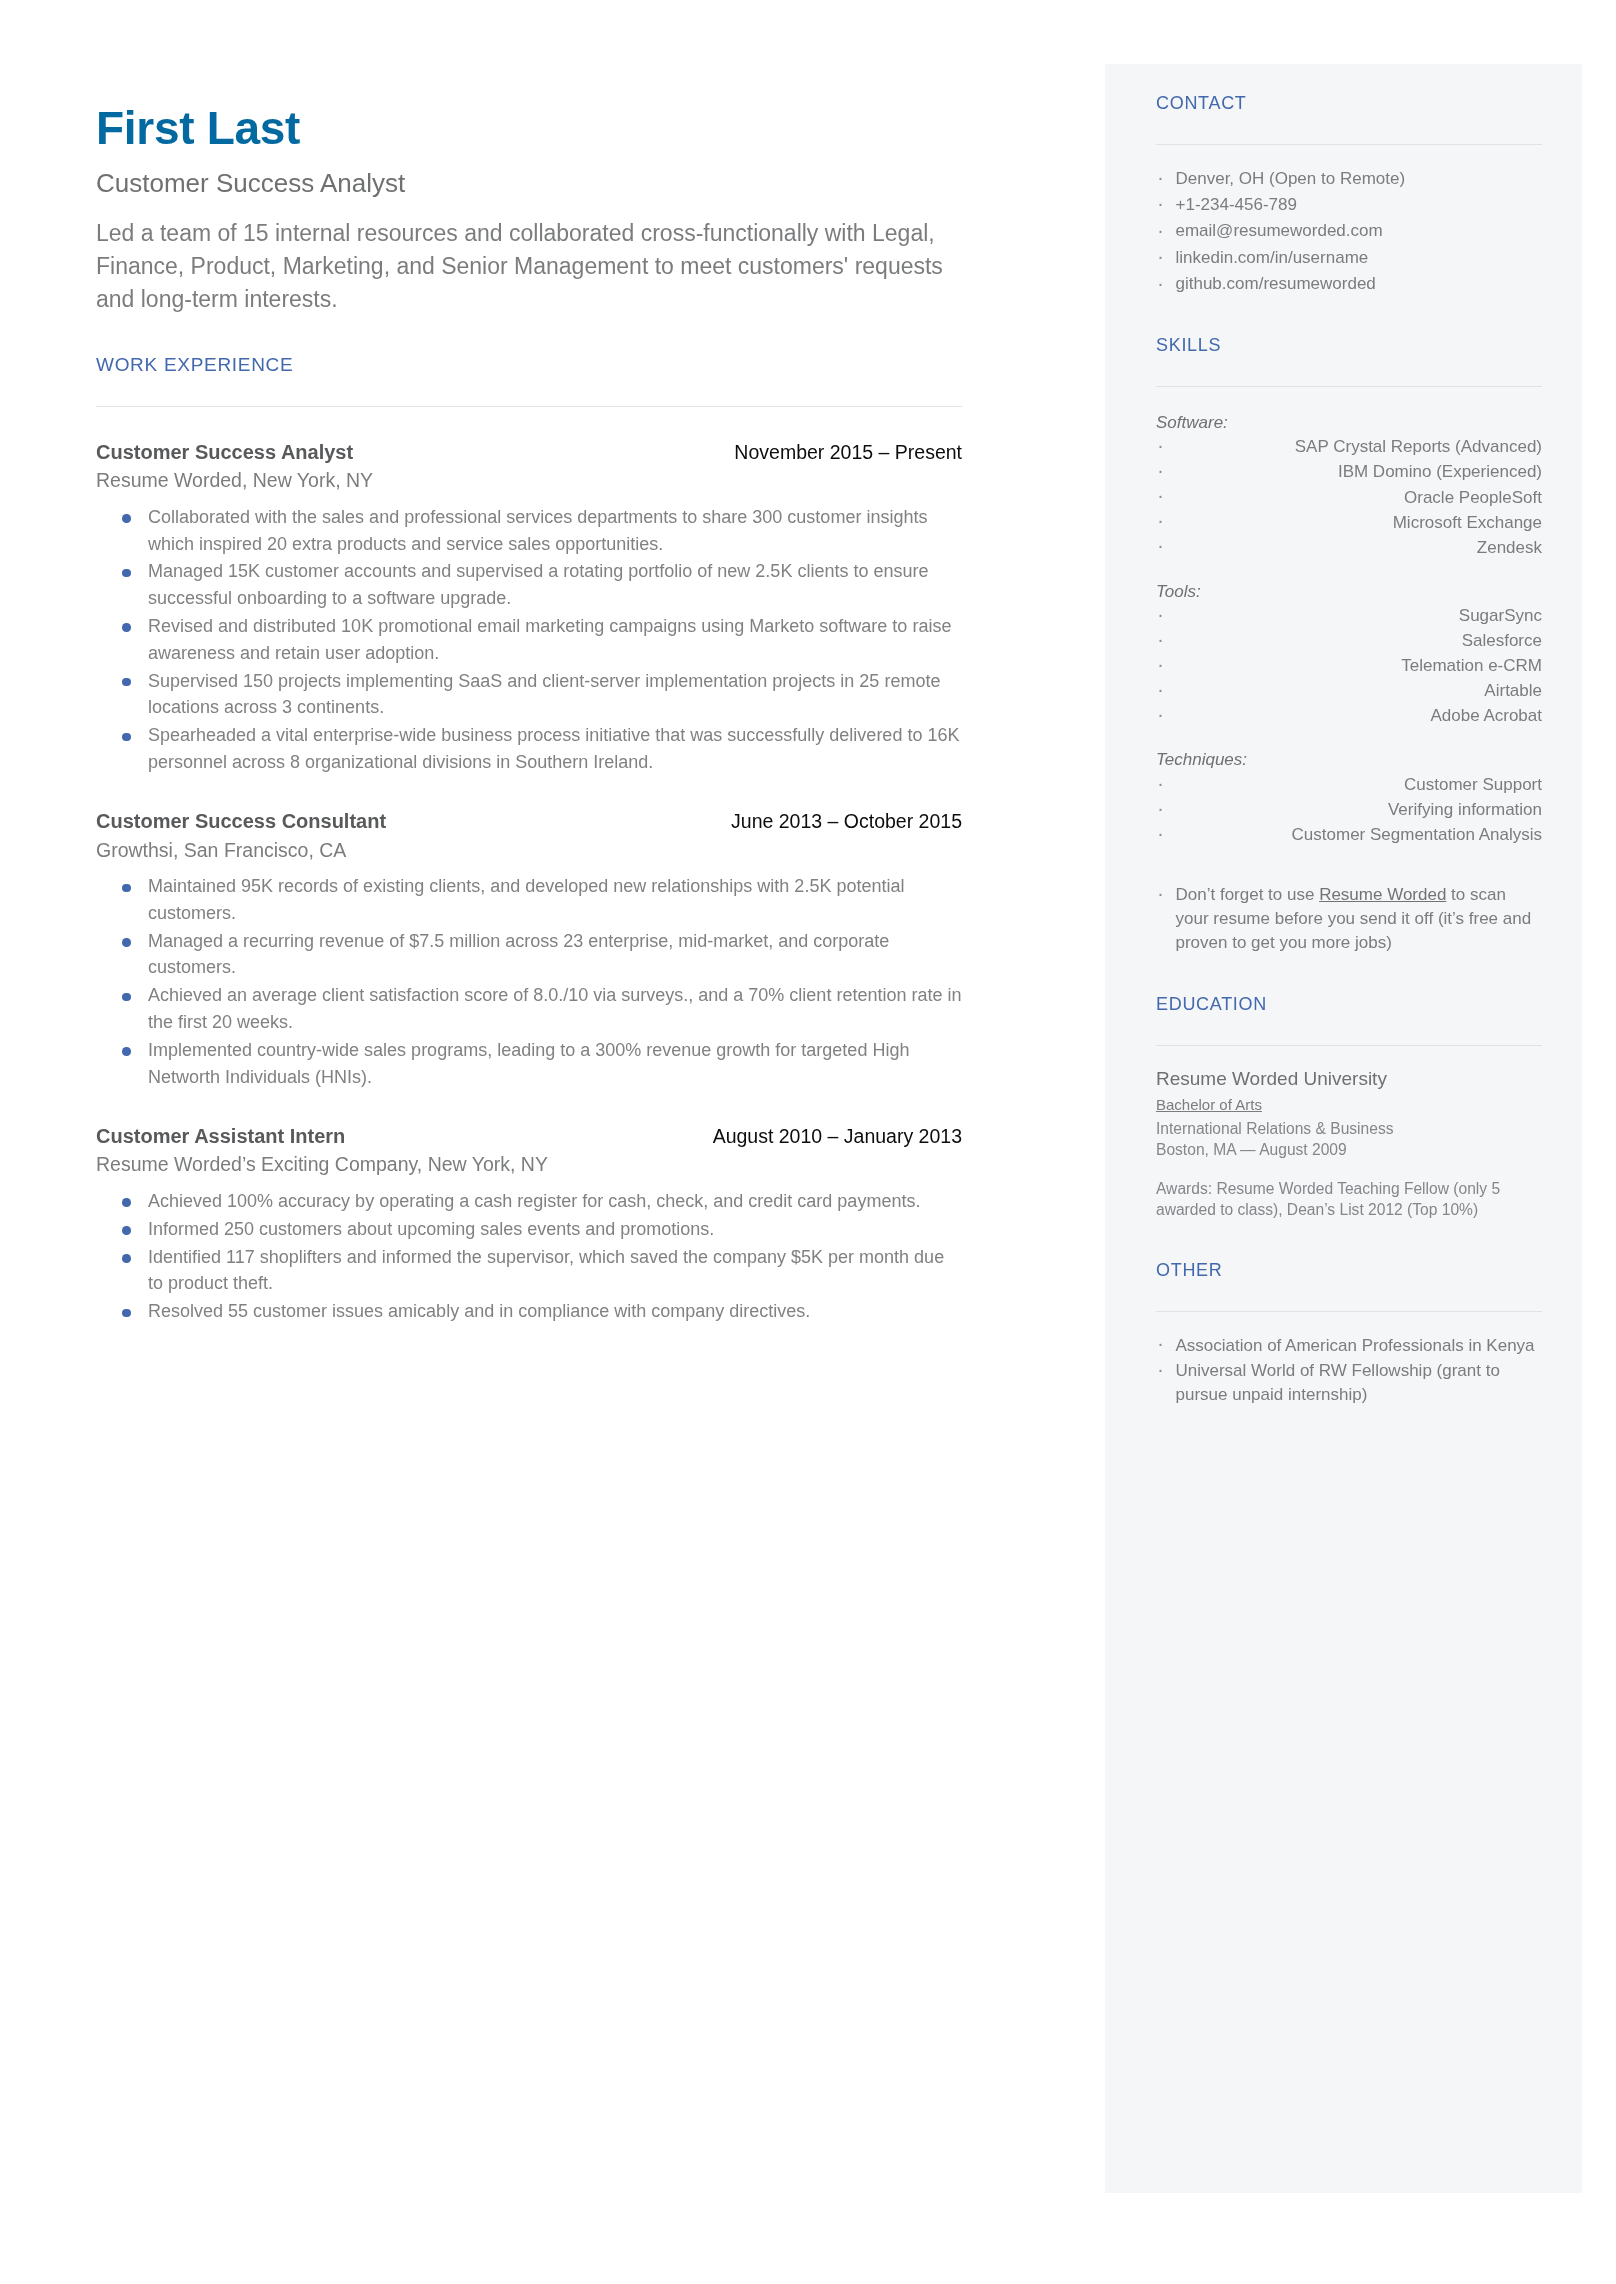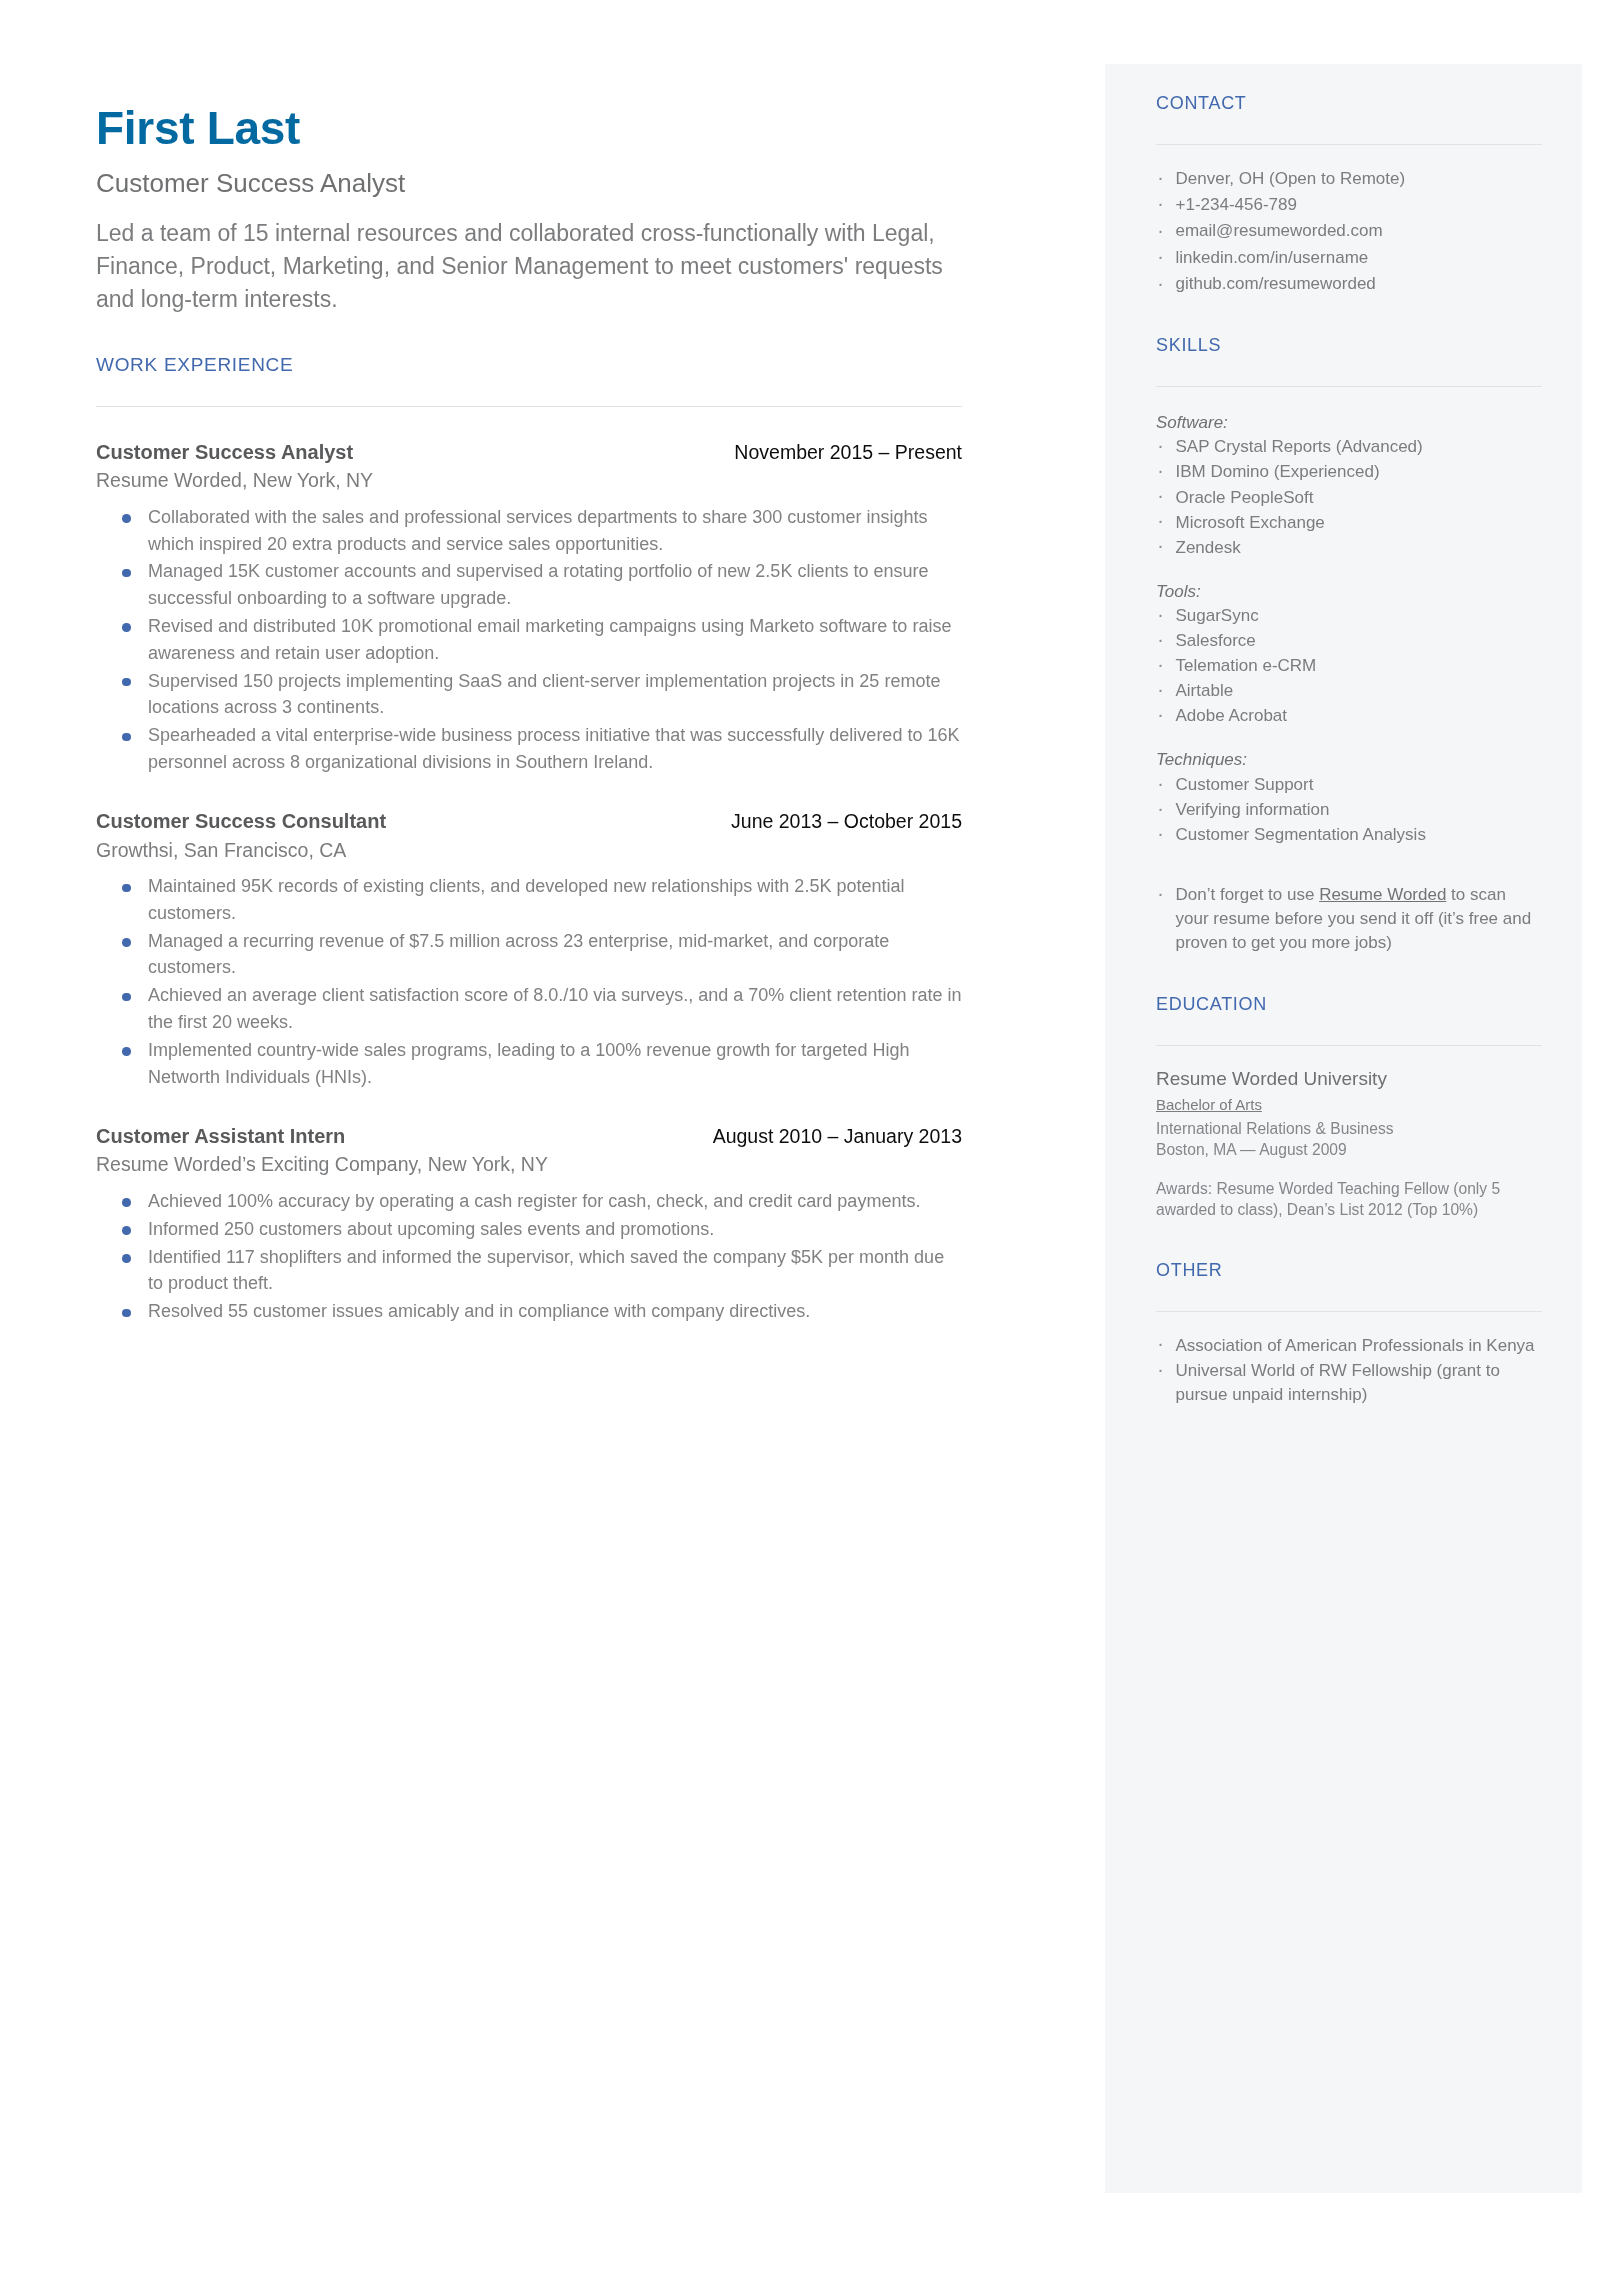--- a/index.html
+++ b/index.html
@@ -177,20 +177,21 @@
     font-style: italic;
     color: #6f7072;
     margin: 0 0 2.6px 0;
   }
   .skill-group { margin-top: 22px; }
   .skill-group.first { margin-top: 26px; }
   ul.skill-list {
     list-style: none;
     margin: 0;
     padding: 0;
+    text-align: right;
   }
   ul.skill-list li {
     position: relative;
     font-size: 17px;
     line-height: 1.40;
     color: #7b7c7e;
     padding-left: 19.5px;
     margin-bottom: 1.3px;
   }
   ul.skill-list li::before {
@@ -303,21 +304,21 @@
         <div class="job">
           <div class="job-top">
             <div class="job-title">Customer Success Consultant</div>
             <div class="job-dates">June 2013 – October 2015</div>
           </div>
           <div class="job-company">Growthsi, San Francisco, CA</div>
           <ul class="bullets">
             <li>Maintained 95K records of existing clients, and developed new relationships with 2.5K potential customers.</li>
             <li>Managed a recurring revenue of  $7.5 million across 23 enterprise, mid-market, and corporate customers.</li>
             <li>Achieved an average client satisfaction score of 8.0./10 via surveys., and a 70% client retention rate in the first 20 weeks.</li>
-            <li>Implemented country-wide sales programs, leading to a 100% revenue growth for targeted High Networth Individuals (HNIs).</li>
+            <li>Implemented country-wide sales programs, leading to a 300% revenue growth for targeted High Networth Individuals (HNIs).</li>
           </ul>
         </div>
         <div class="job">
           <div class="job-top">
             <div class="job-title">Customer Assistant Intern</div>
             <div class="job-dates">August 2010 – January 2013</div>
           </div>
           <div class="job-company">Resume Worded’s Exciting Company, New York, NY</div>
           <ul class="bullets">
             <li>Achieved 100% accuracy by operating a cash register for cash, check, and credit card payments.</li>

